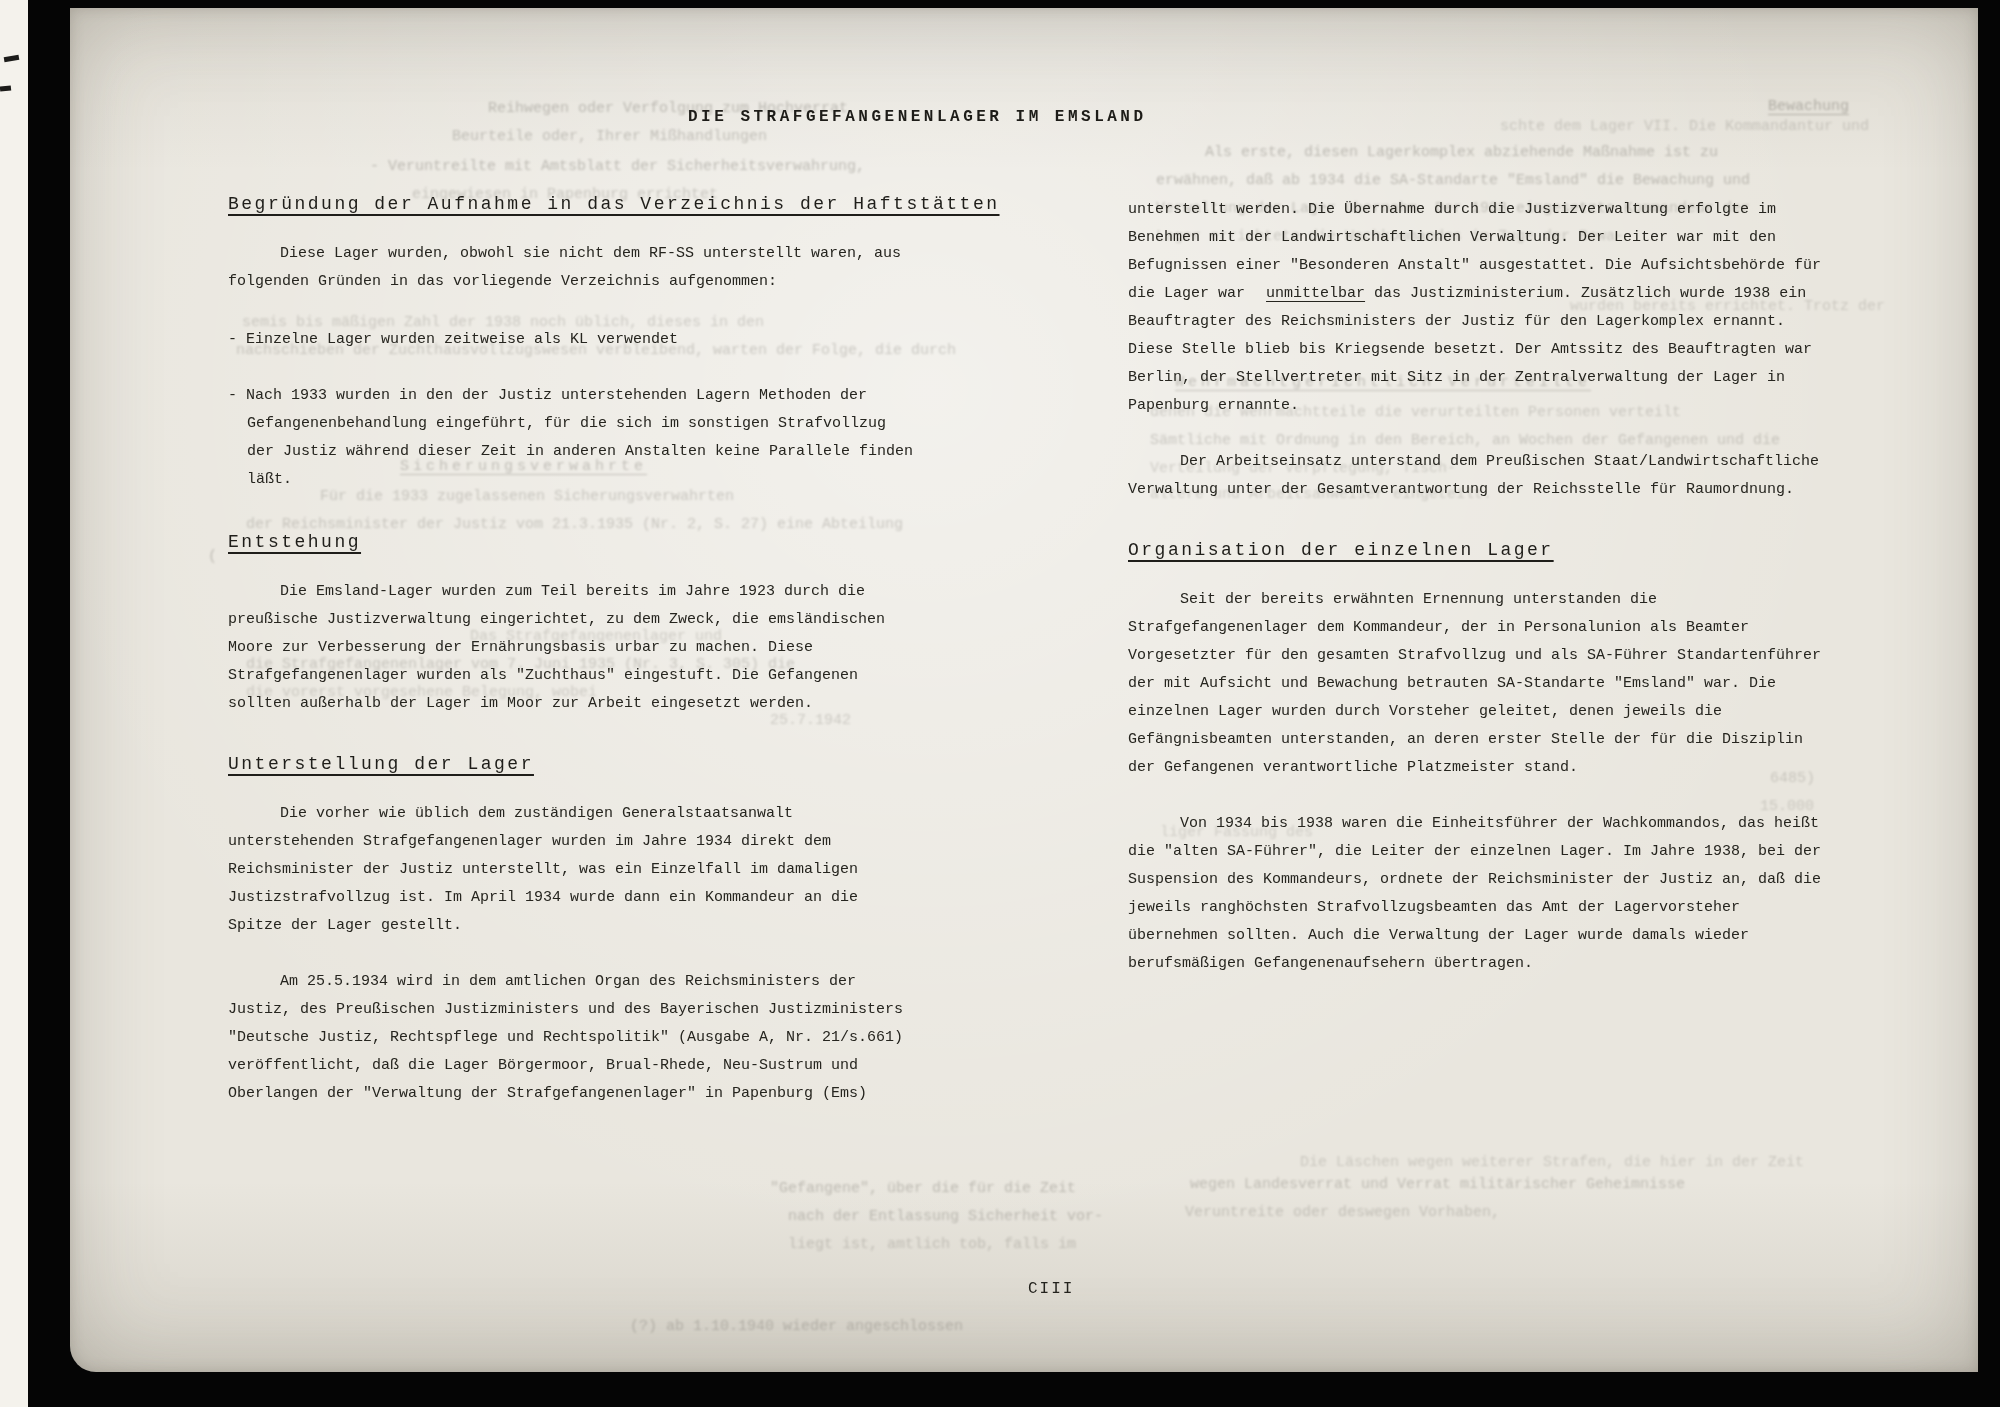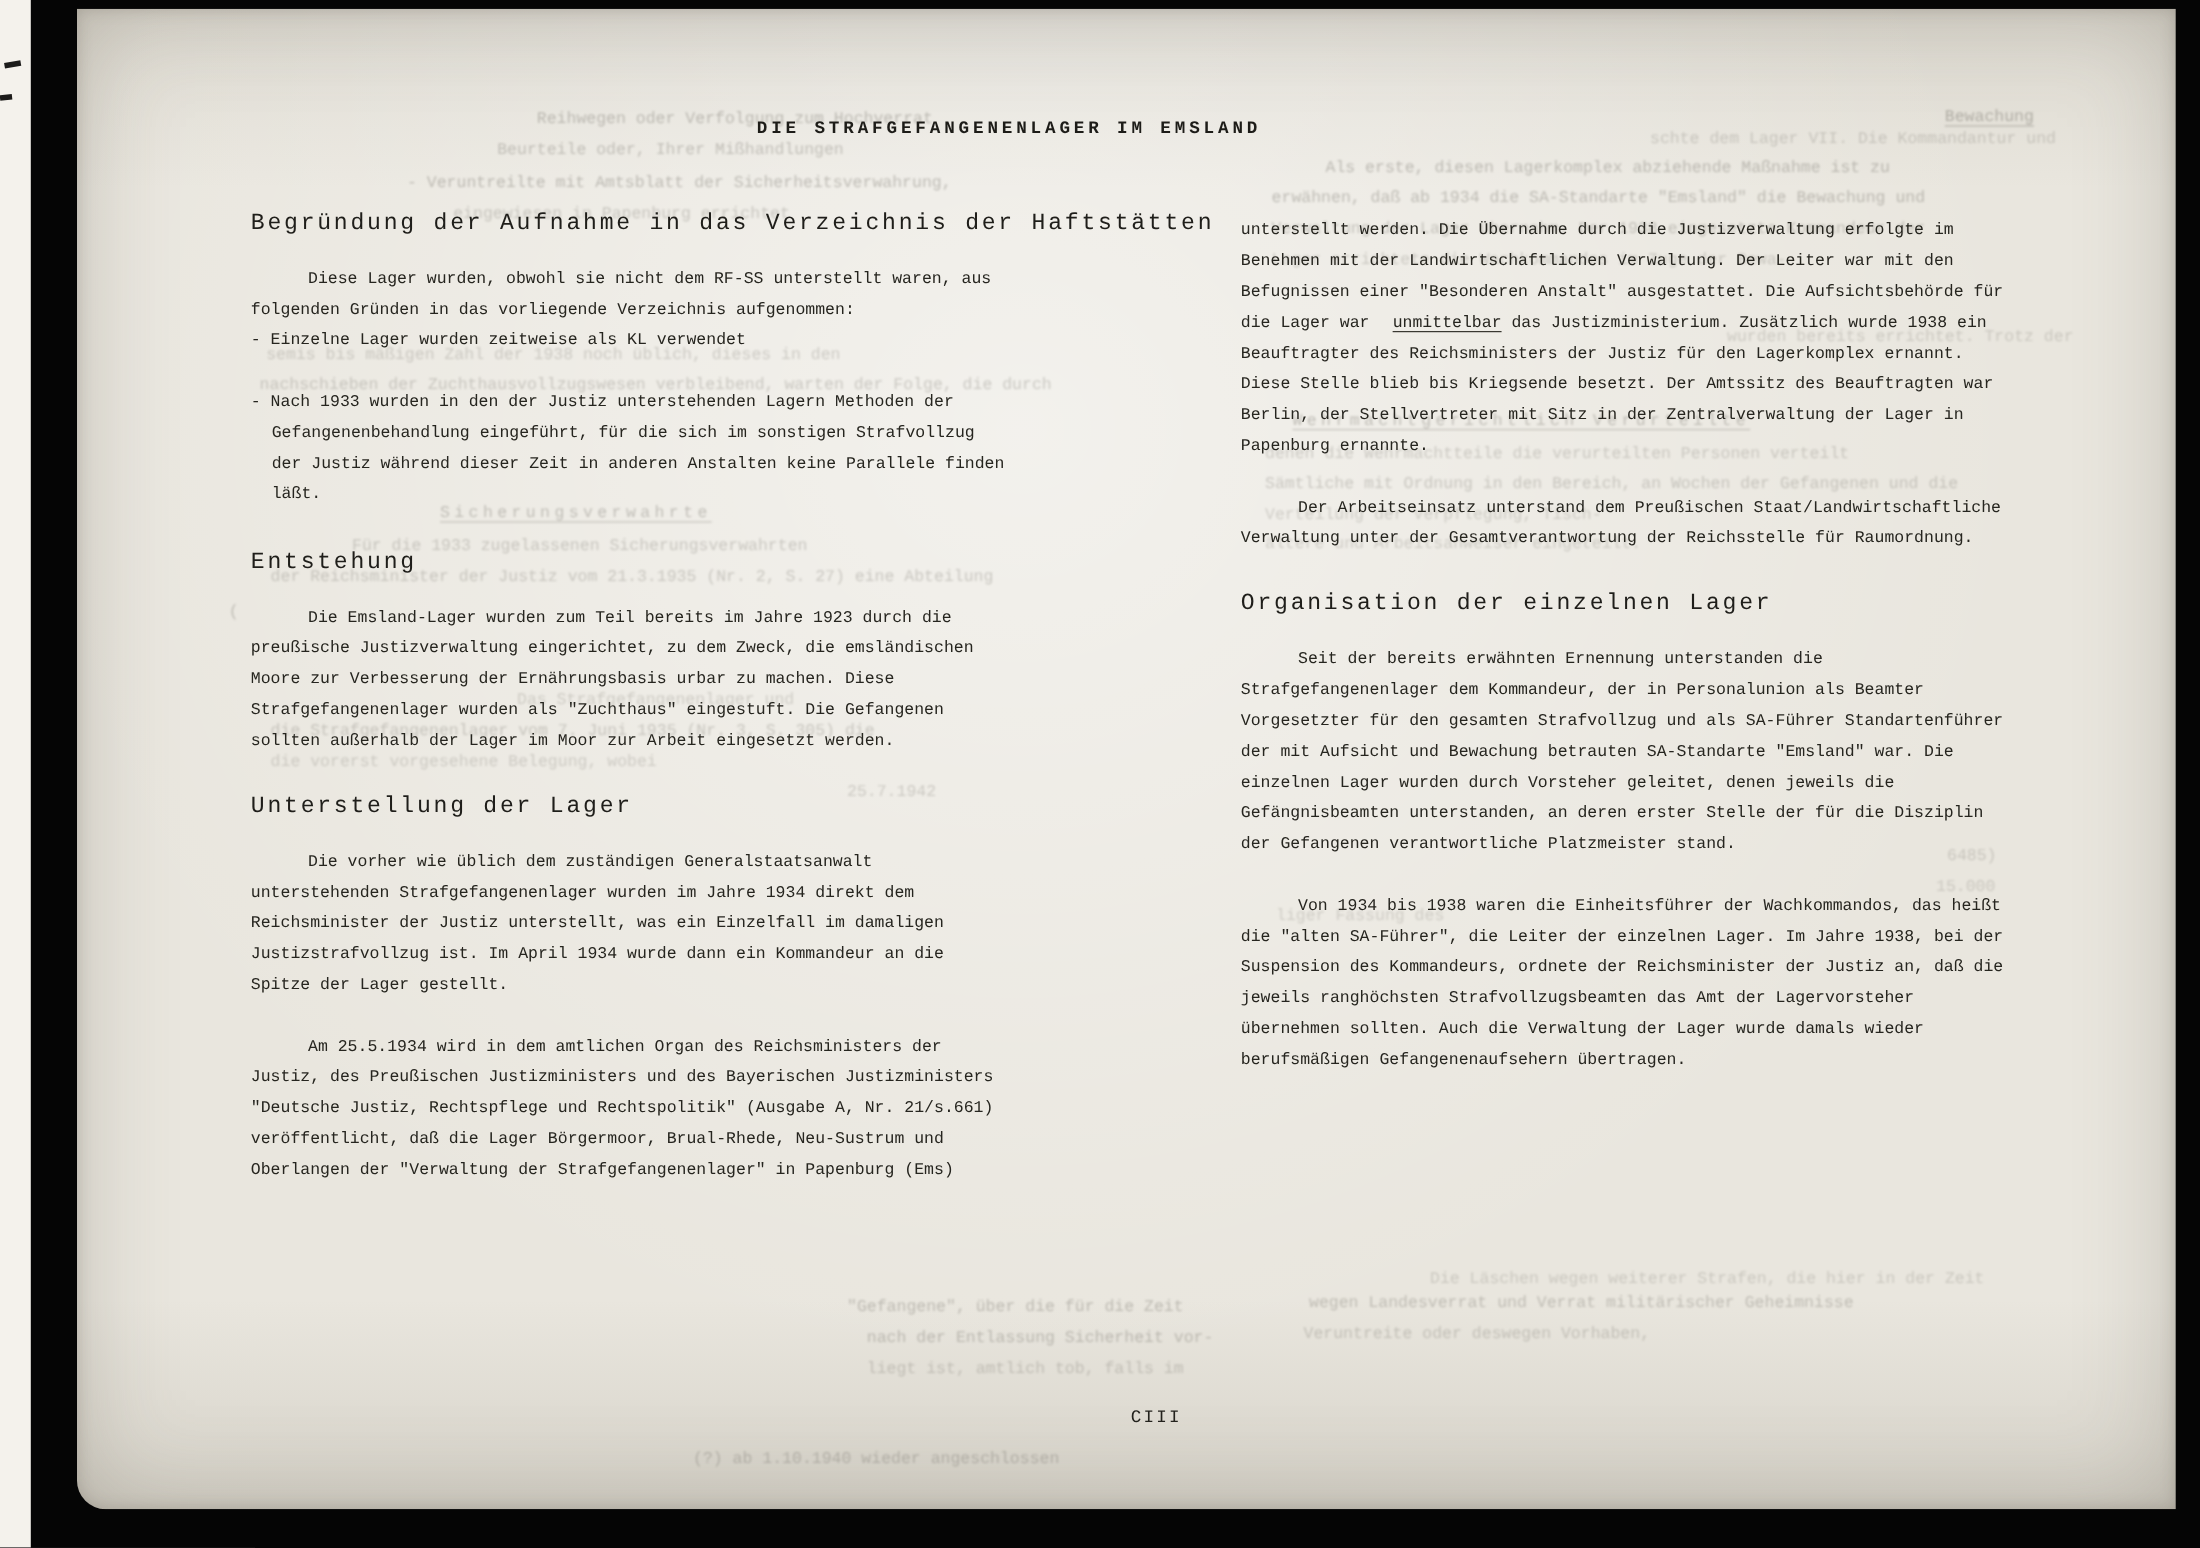--- a/index.html
+++ b/index.html
@@ -27,30 +27,30 @@
   }
   .title {
     position:absolute; left:618px; top:100px; margin:0;
     font-size:16px; font-weight:bold; letter-spacing:3.5px;
     color:#1d1c18; white-space:nowrap;
   }
   .col { position:absolute; font-size:15px; line-height:28px; color:#26251f; }
   .col-left  { left:158px;  top:182px; width:690px; }
   .col-right { left:1058px; top:188px; width:700px; }
   .heading {
-    font-size:21px; letter-spacing:2.5px; color:#1f1e1a;
-    text-underline-offset:5px; text-decoration-thickness:1.5px;
+    font-size:18px; letter-spacing:2.5px; color:#1f1e1a;
+    text-decoration:underline; text-underline-offset:5px; text-decoration-thickness:1.5px;
     margin:32px 0 22px 0; white-space:nowrap;
   }
   .col > .heading:first-child { margin-top:0; }
   .para { margin:0; }
   .para + .para { margin-top:28px; }
   .heading + .para { margin-top:0;font-family:Liberation Mono, monospace; }
   .indent { text-indent:52px; }
-  .list { }
+  .list { margin-top:30px; }
   .li { padding-left:19px; text-indent:-19px; }
   .li + .li { margin-top:28px; }
   .list + .heading { margin-top:34px; }
   .uline { text-decoration:underline; text-underline-offset:4px;margin-left:12px; }
   .page-number {
     position:absolute; left:958px; top:1272px;
     font-size:16px; letter-spacing:2px; color:#23221d;
   }
   .ghost-layer { position:absolute; left:0; top:0; width:100%; height:100%; pointer-events:none; }
   .ghost {

